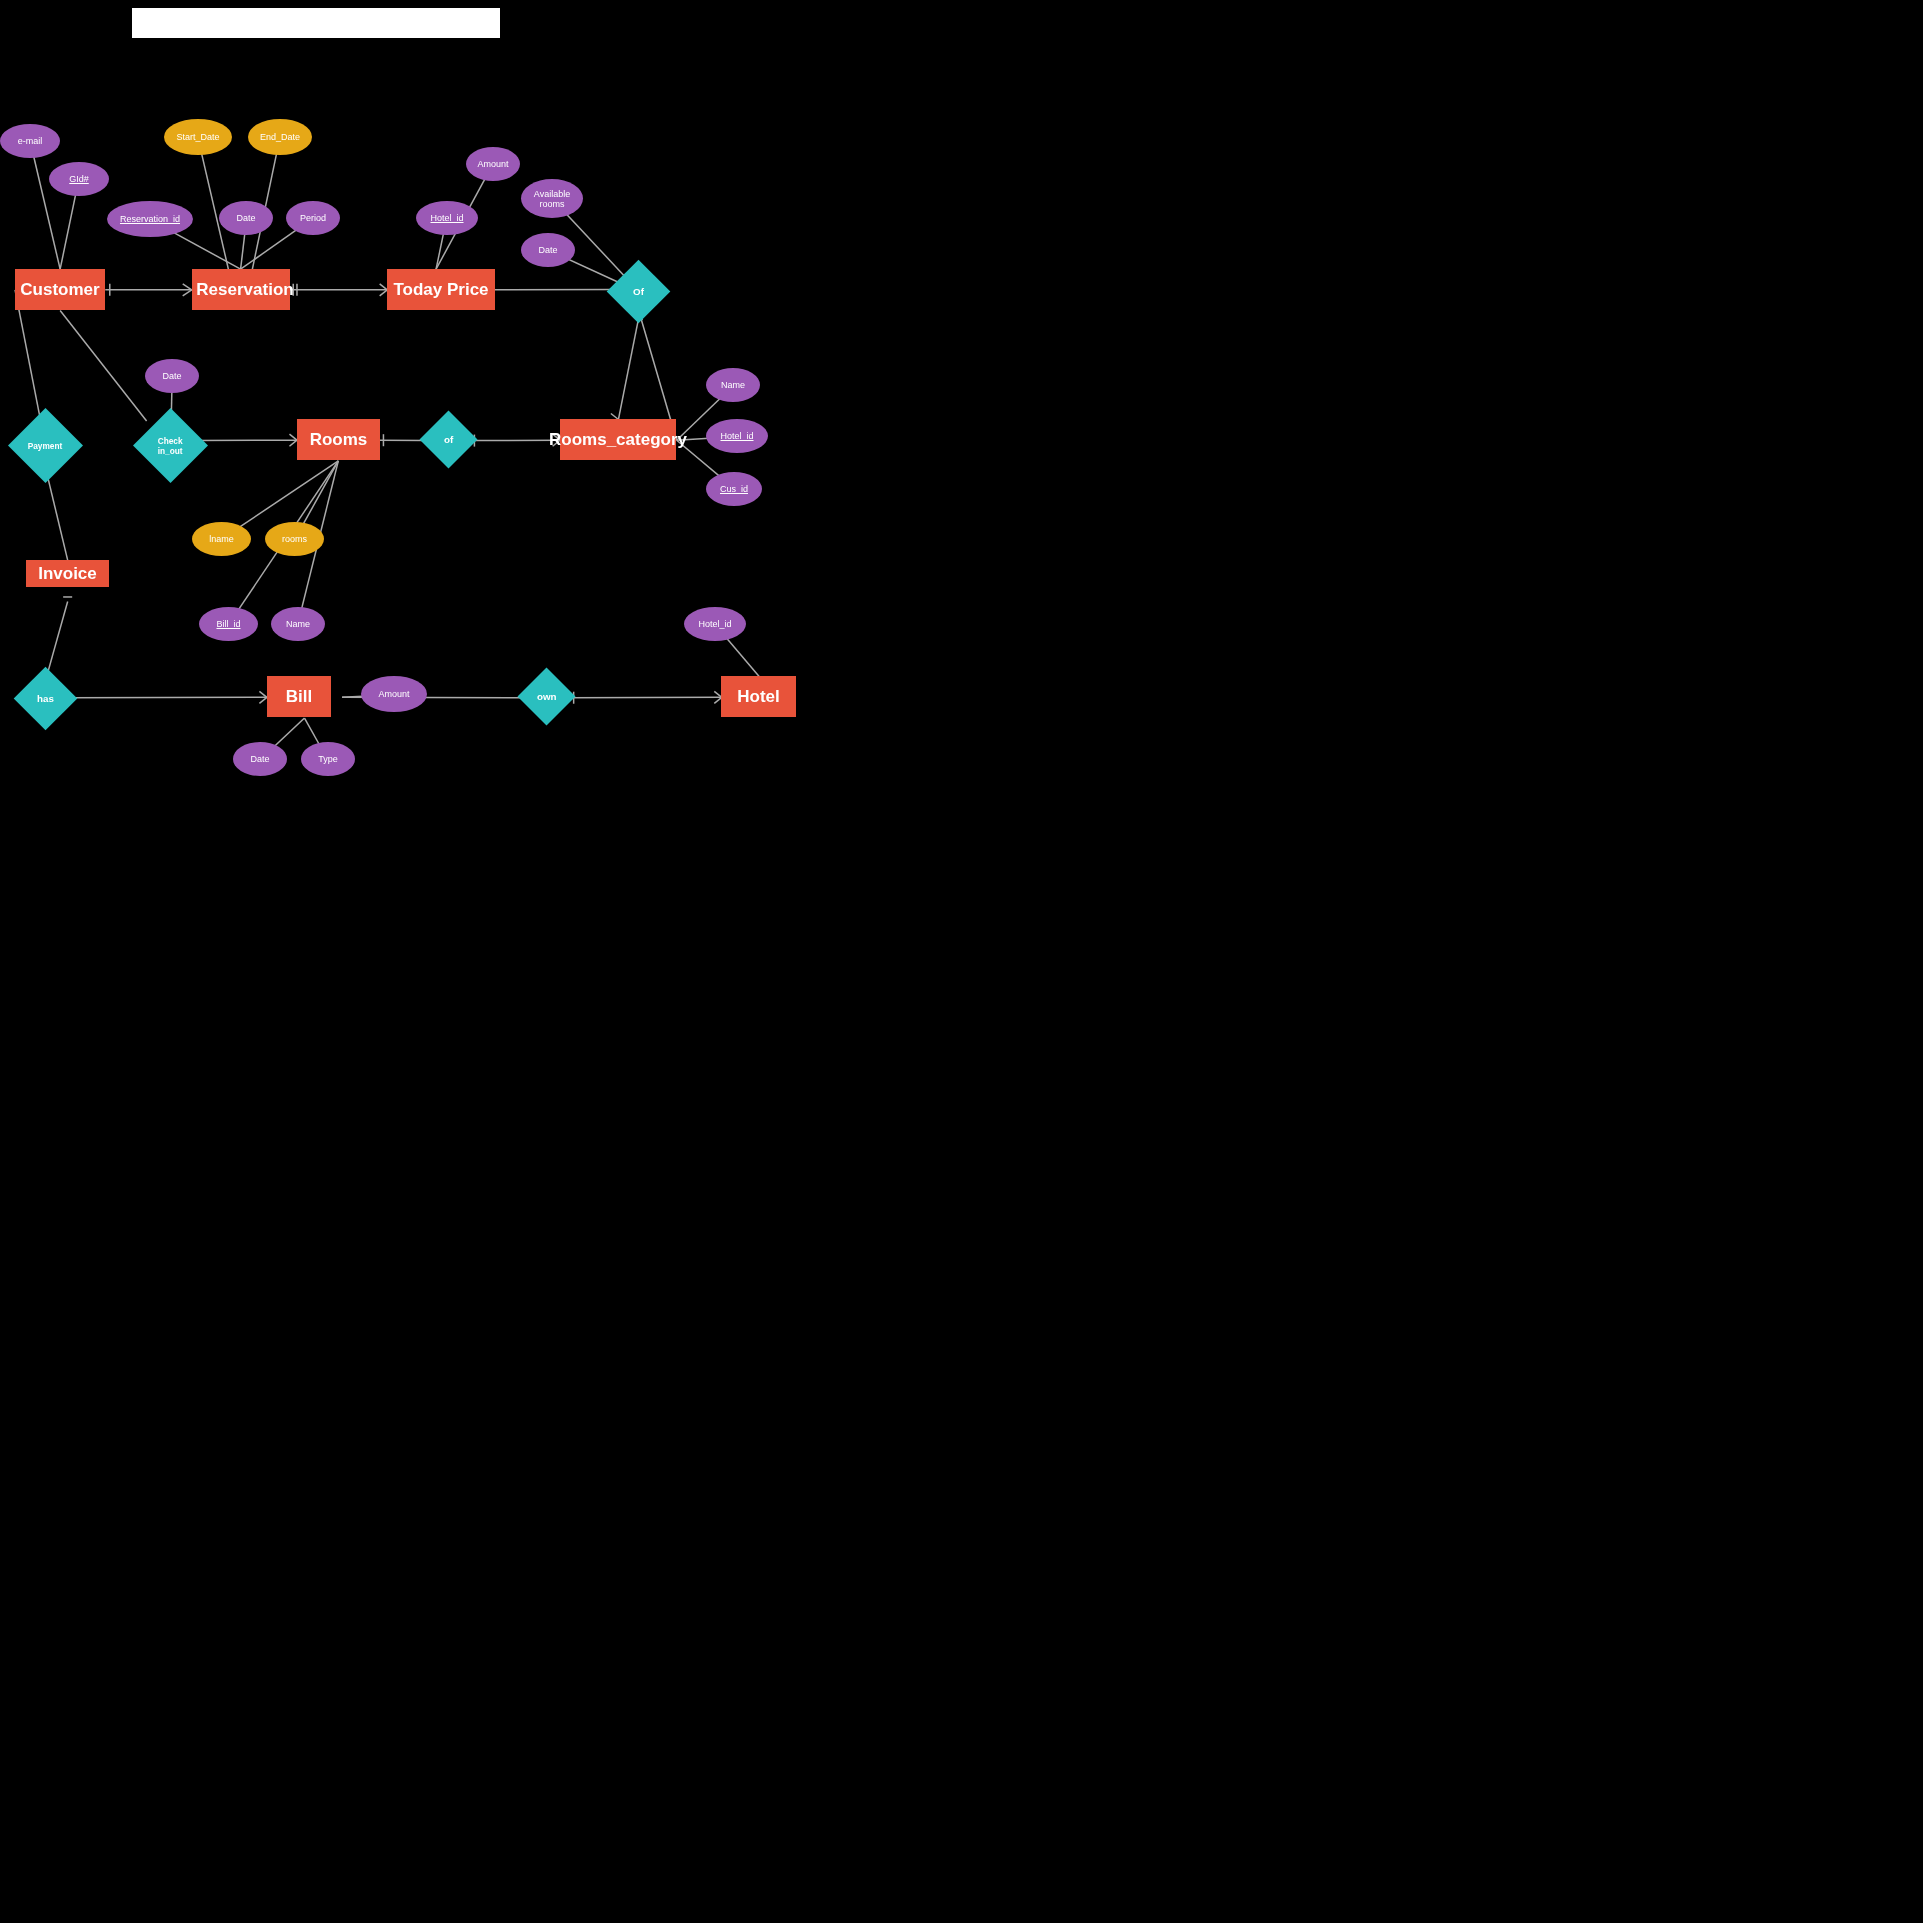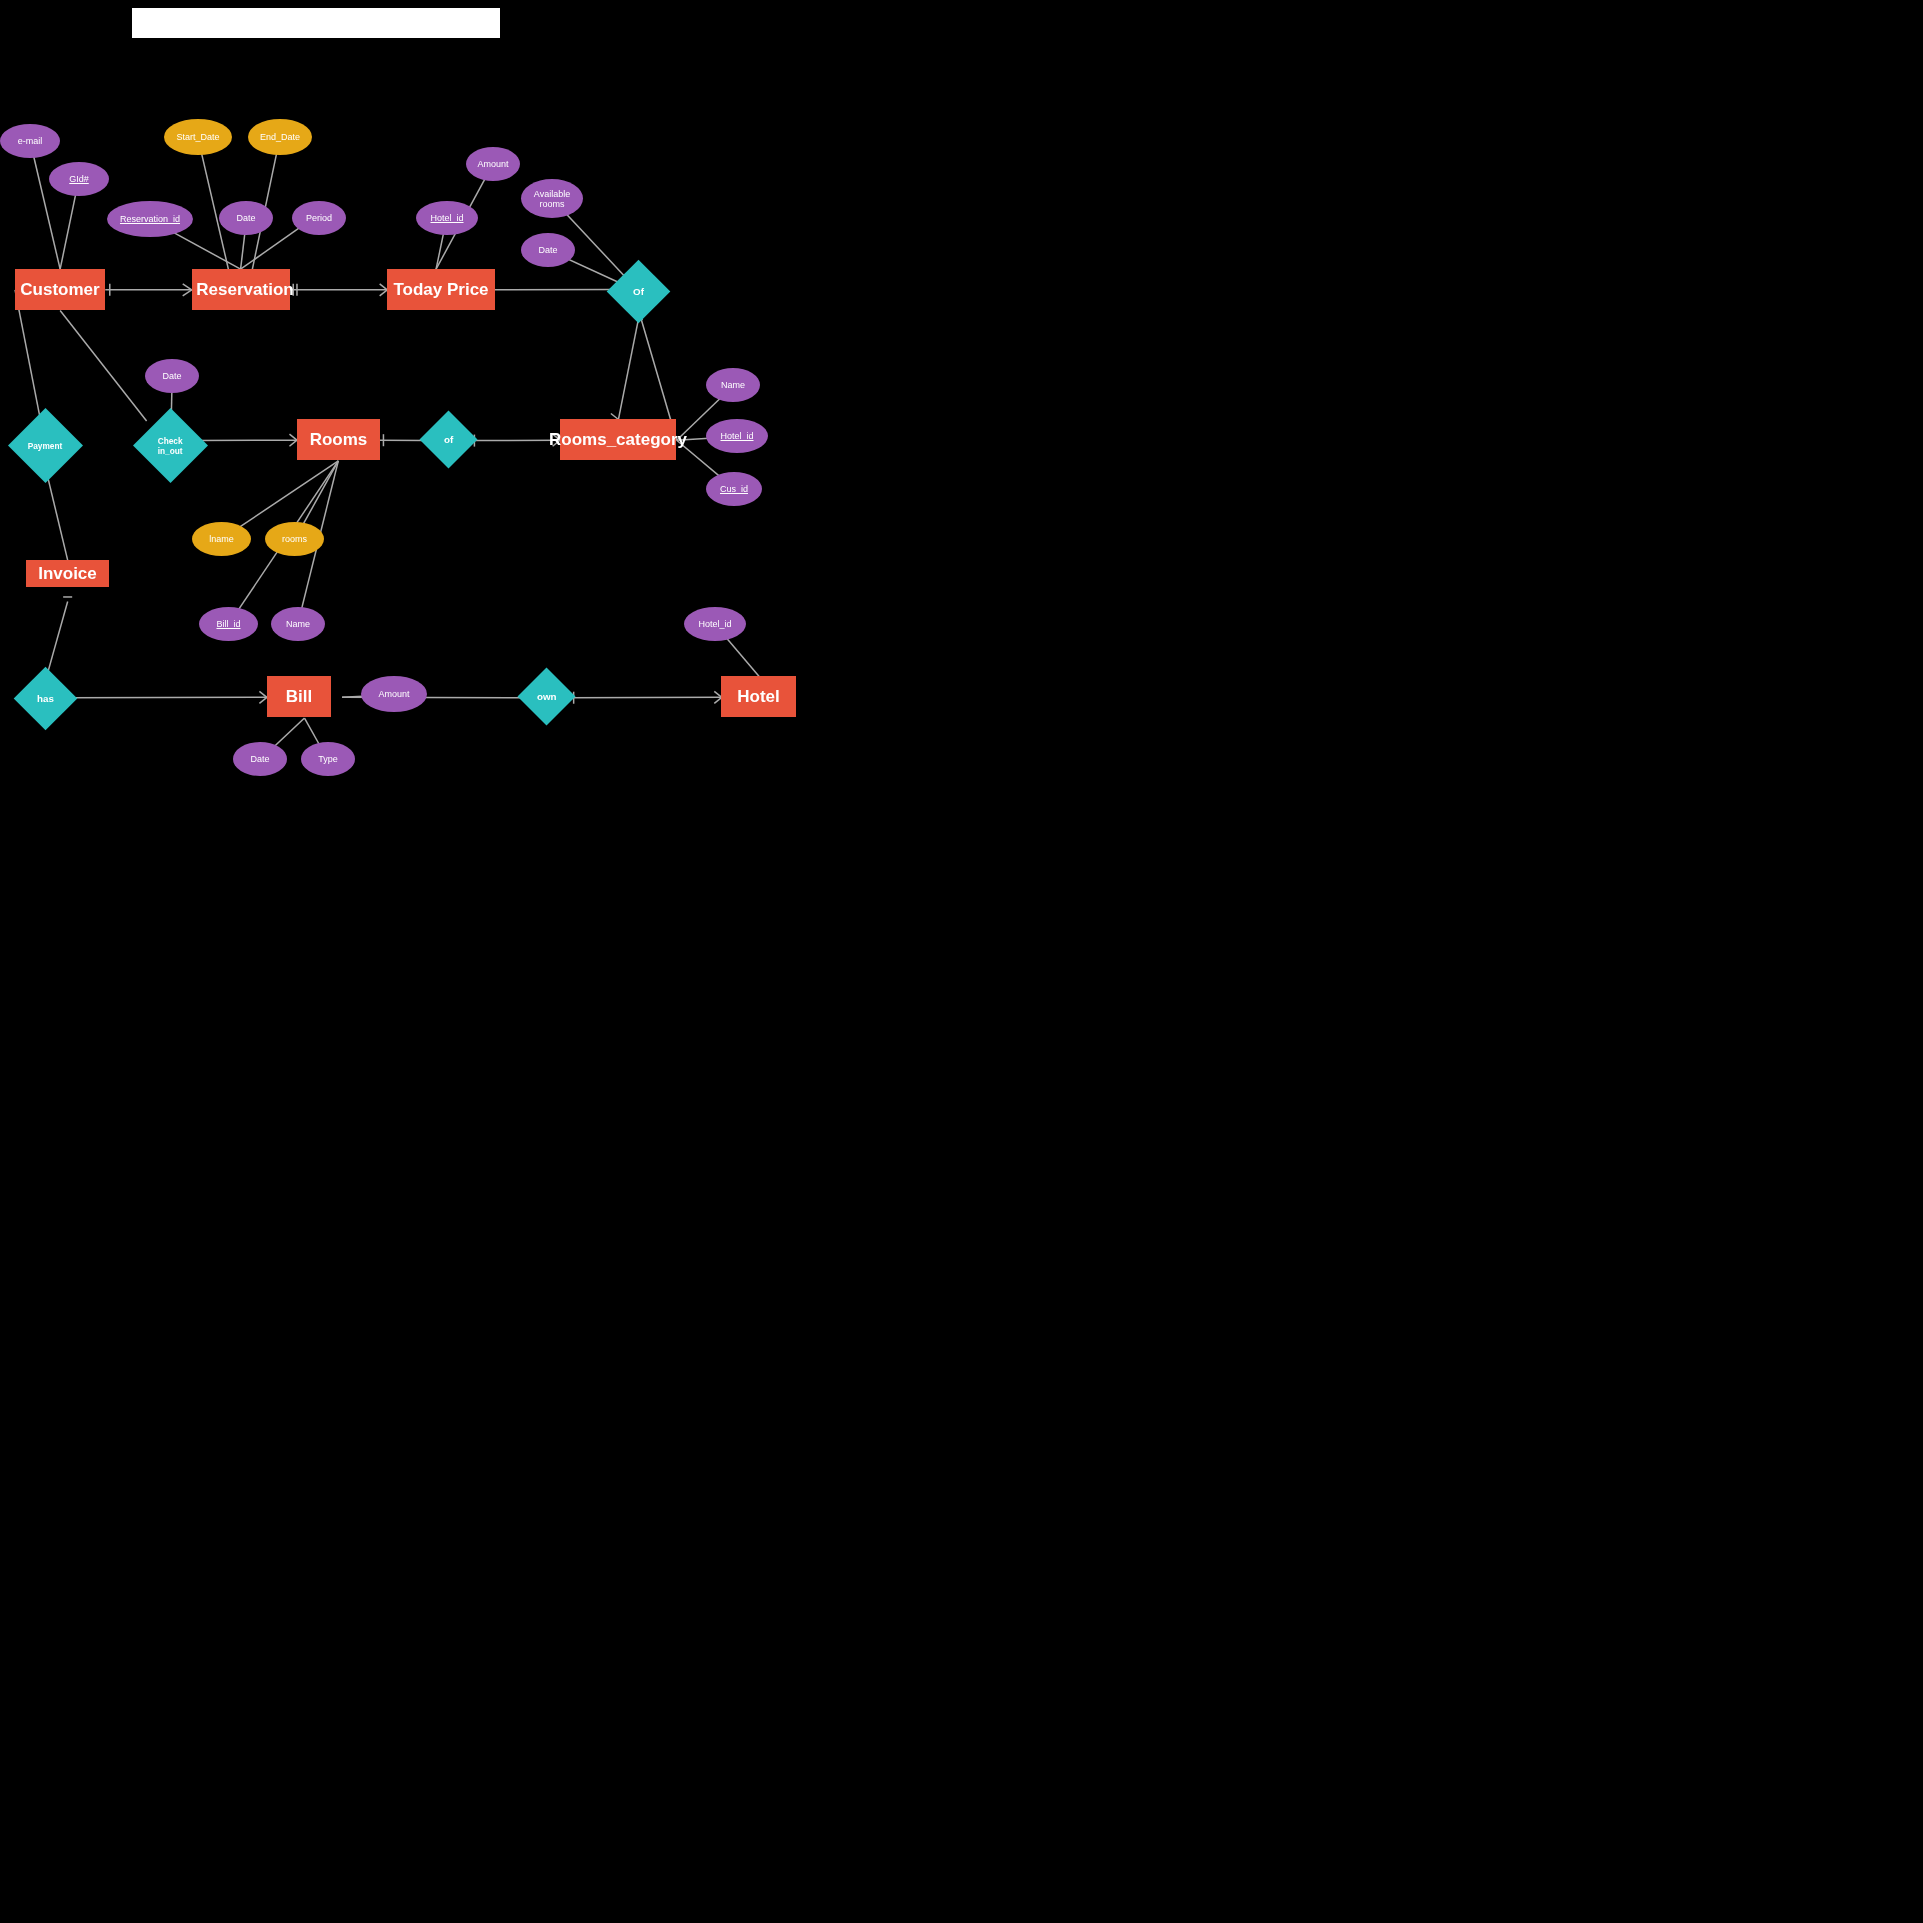--- a/index.html
+++ b/index.html
@@ -203,21 +203,21 @@
     </div>
     <div class="attr underline" style="left: 49px; top: 162px; width: 60px; height: 34px;">
       <span style="white-space: pre-line;">GId#</span>
     </div>
     <div class="attr underline" style="left: 107px; top: 201px; width: 86px; height: 36px;">
       <span style="white-space: pre-line;">Reservation_id</span>
     </div>
     <div class="attr" style="left: 219px; top: 201px; width: 54px; height: 34px;">
       <span style="white-space: pre-line;">Date</span>
     </div>
-    <div class="attr" style="left: 292px; top: 201px; width: 54px; height: 34px;">
+    <div class="attr" style="left: 286px; top: 201px; width: 54px; height: 34px;">
       <span style="white-space: pre-line;">Period</span>
     </div>
     <div class="attr underline" style="left: 416px; top: 201px; width: 62px; height: 34px;">
       <span style="white-space: pre-line;">Hotel_id</span>
     </div>
     <div class="attr orange" style="left: 164px; top: 119px; width: 68px; height: 36px;">
       <span style="white-space: pre-line;">Start_Date</span>
     </div>
     <div class="attr orange" style="left: 248px; top: 119px; width: 64px; height: 36px;">
       <span style="white-space: pre-line;">End_Date</span>

